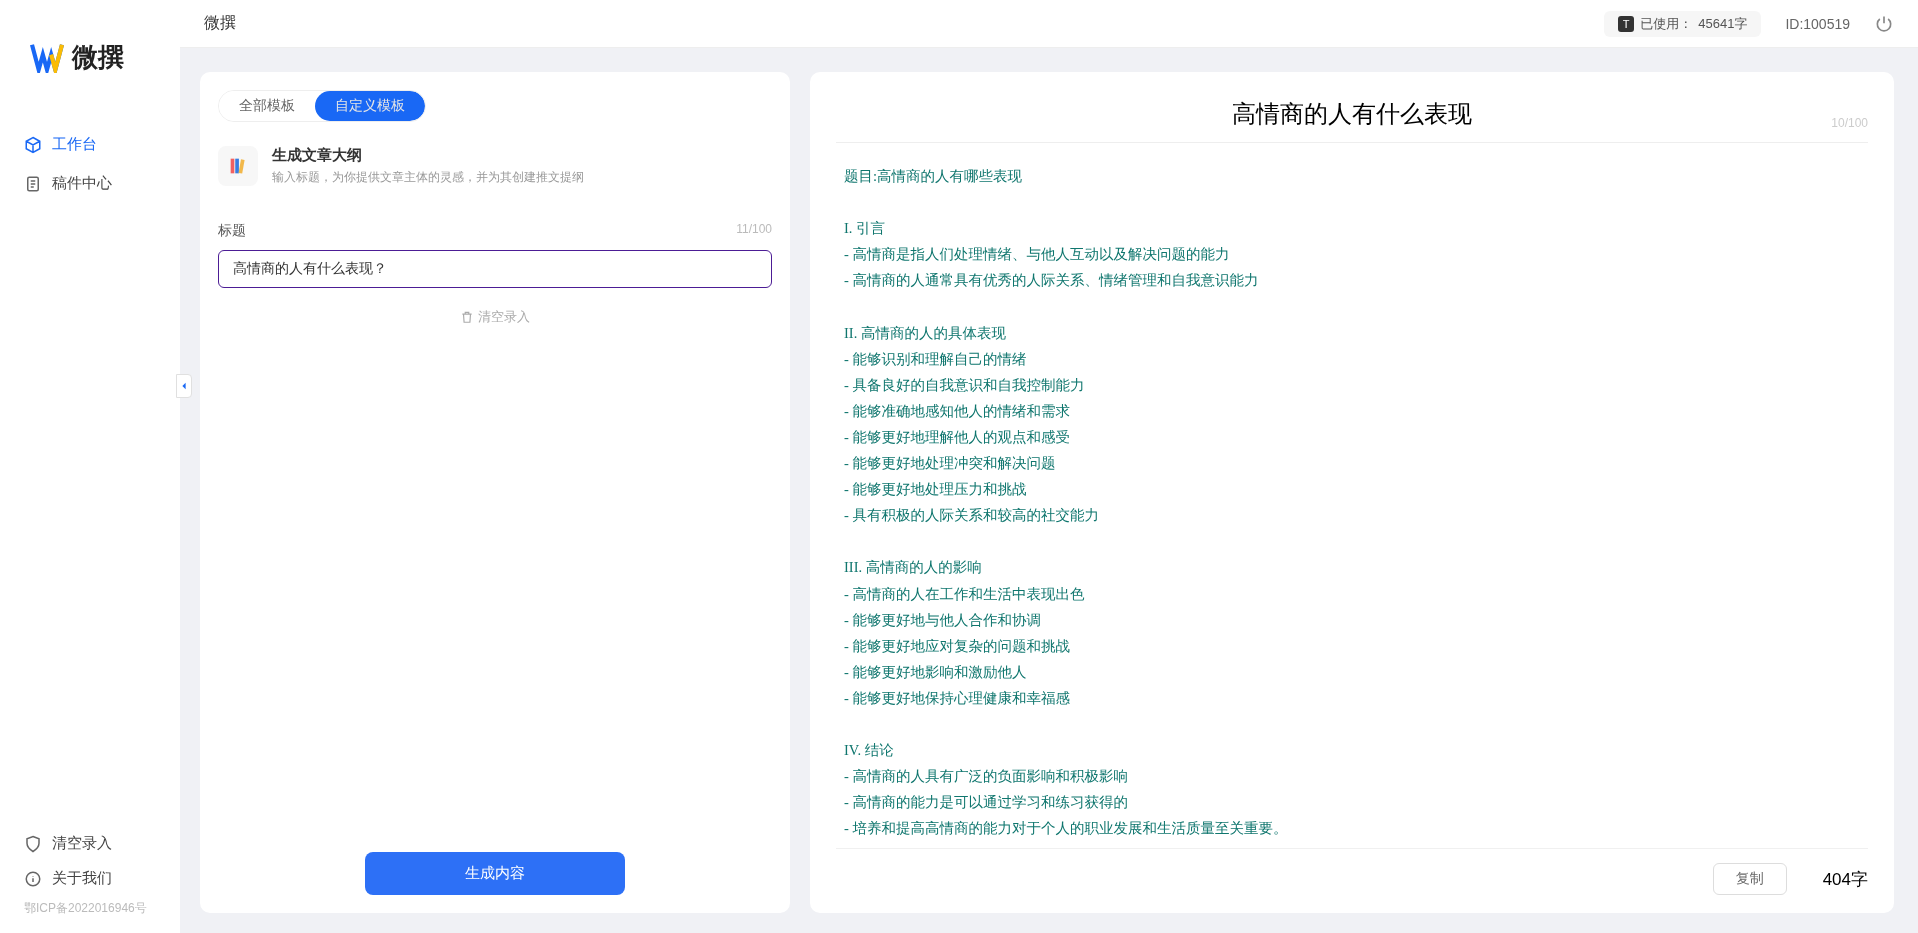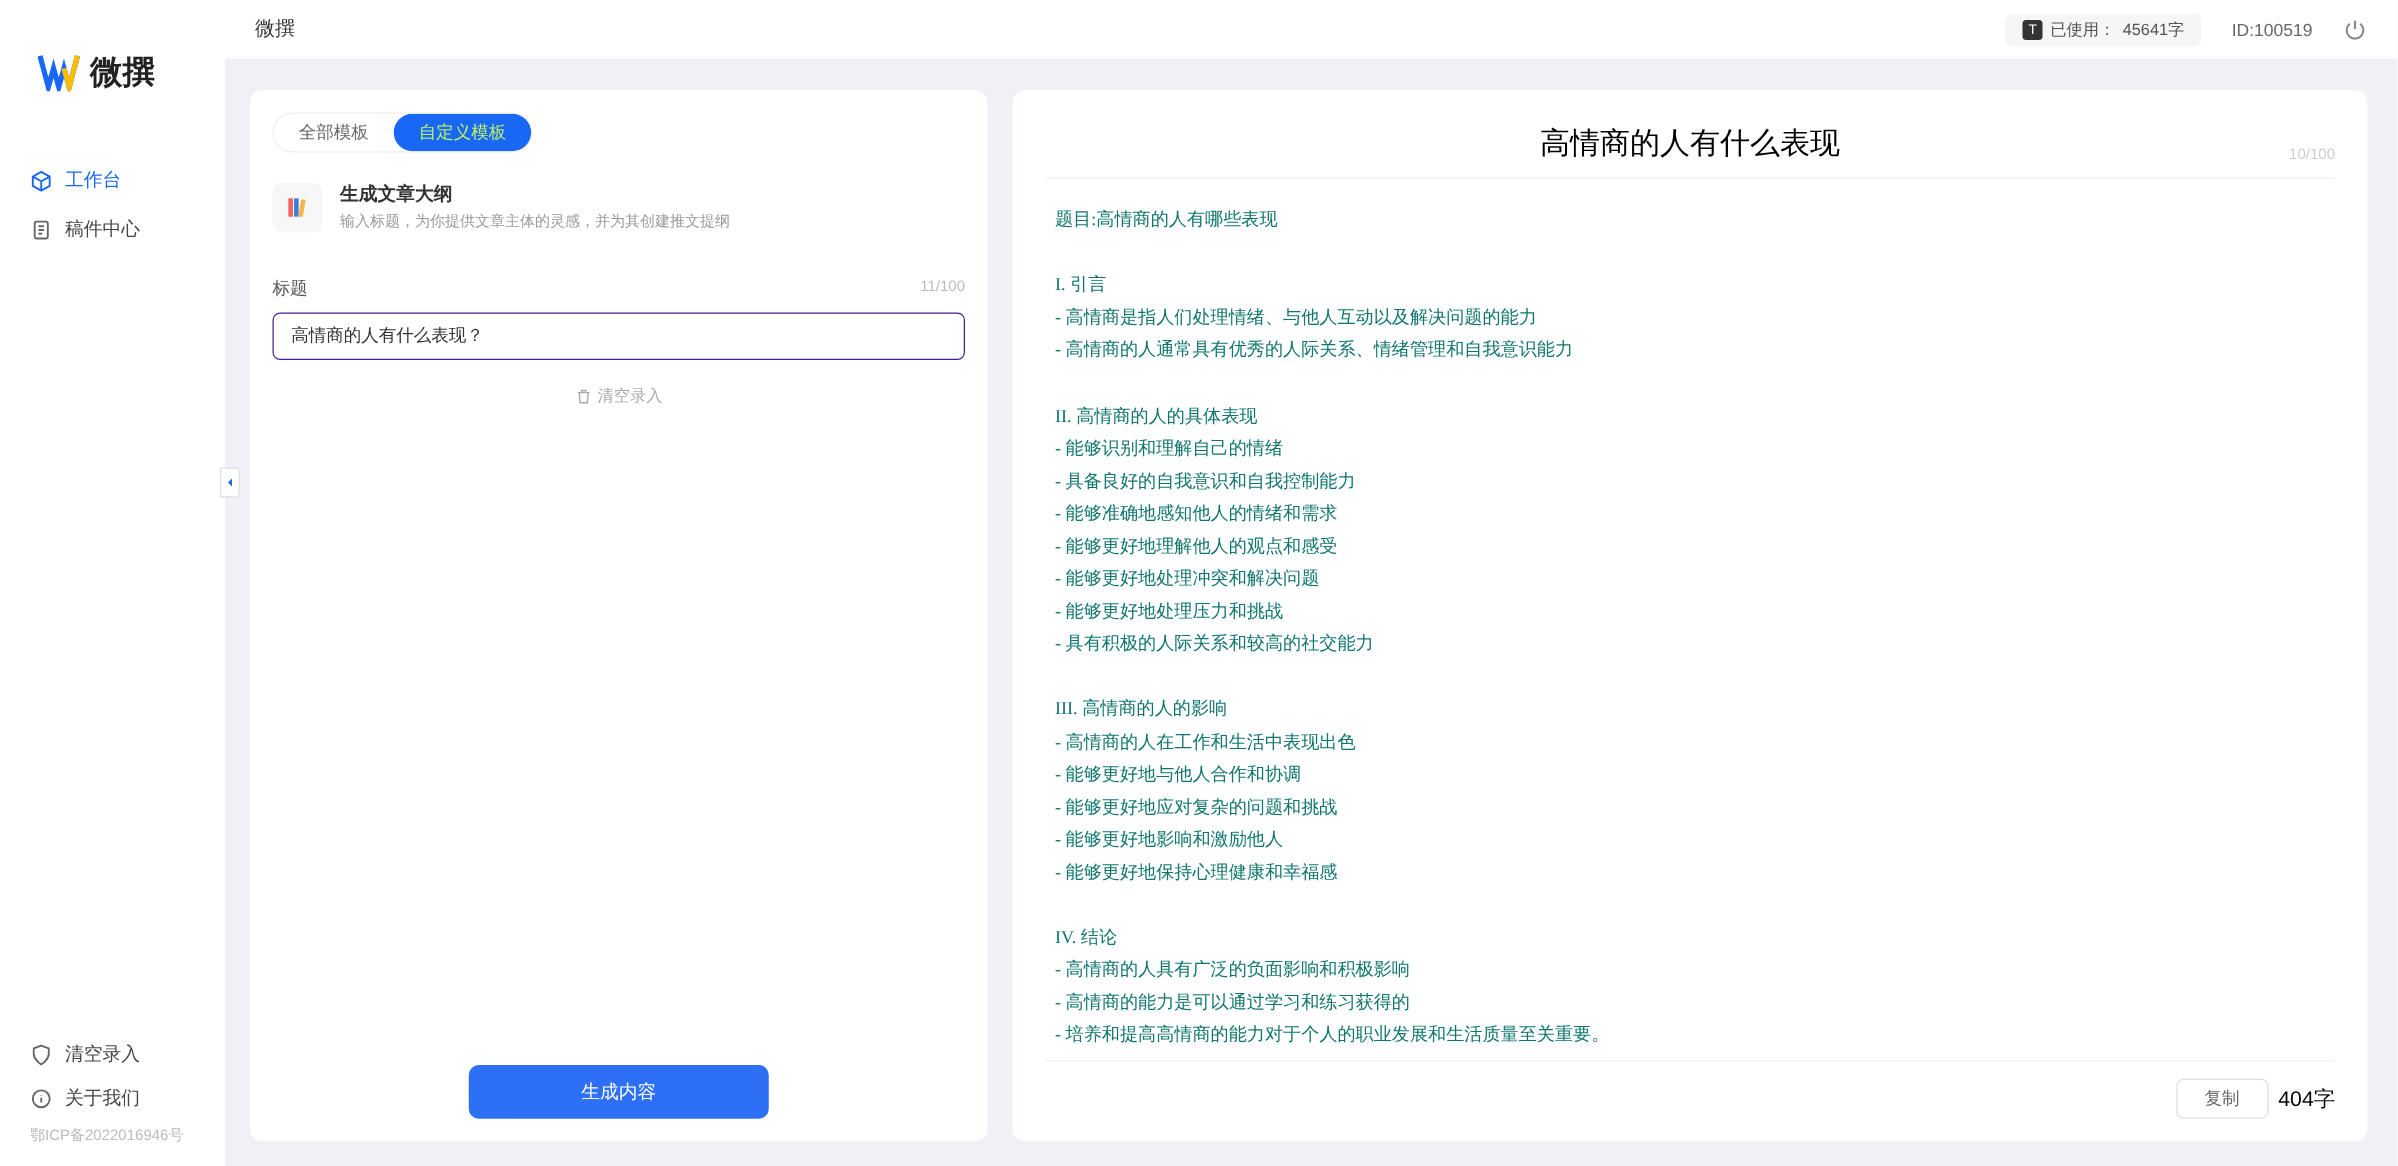--- a/index.html
+++ b/index.html
@@ -137,21 +137,21 @@
 .tab-btn {
   padding: 6px 20px;
   font-size: 14px;
   color: #666;
   background: #fff;
   border: none;
   cursor: pointer;
 }
 .tab-btn.active {
   background: #1968f5;
-  color: #bef264;
+  color: #e5e5e5;
   border-radius: 18px;
 }
 
 .template-card {
   display: flex;
   gap: 14px;
   margin-top: 24px;
 }
 .template-icon {
   width: 40px;
@@ -197,21 +197,21 @@
 }
 .clear-link svg { width:14px; height:14px; }
 
 .generate-bar {
   margin-top: auto;
   display: flex;
   justify-content: center;
   padding-top: 20px;
 }
 .generate-btn {
-  width: 240px;
+  width: 260px;
   padding: 12px 0;
   background: #2d70f6;
   color: #fff;
   border: none;
   border-radius: 8px;
   font-size: 15px;
   cursor: pointer;
 }
 
 
@@ -251,21 +251,21 @@
   color: #0f766e;
   white-space: pre-line;
   flex: 1;
   overflow-y: auto;
   font-family: "SimSun", "Songti SC", serif;
 }
 .output-footer {
   display: flex;
   justify-content: flex-end;
   align-items: center;
-  gap: 8px;
+  gap: 36px;
   border-top: 1px solid #f0f0f0;
   padding-top: 14px;
 }
 .copy-btn {
   padding: 6px 22px;
   border: 1px solid #ddd;
   background: #fff;
   border-radius: 6px;
   font-size: 14px;
   color: #666;

